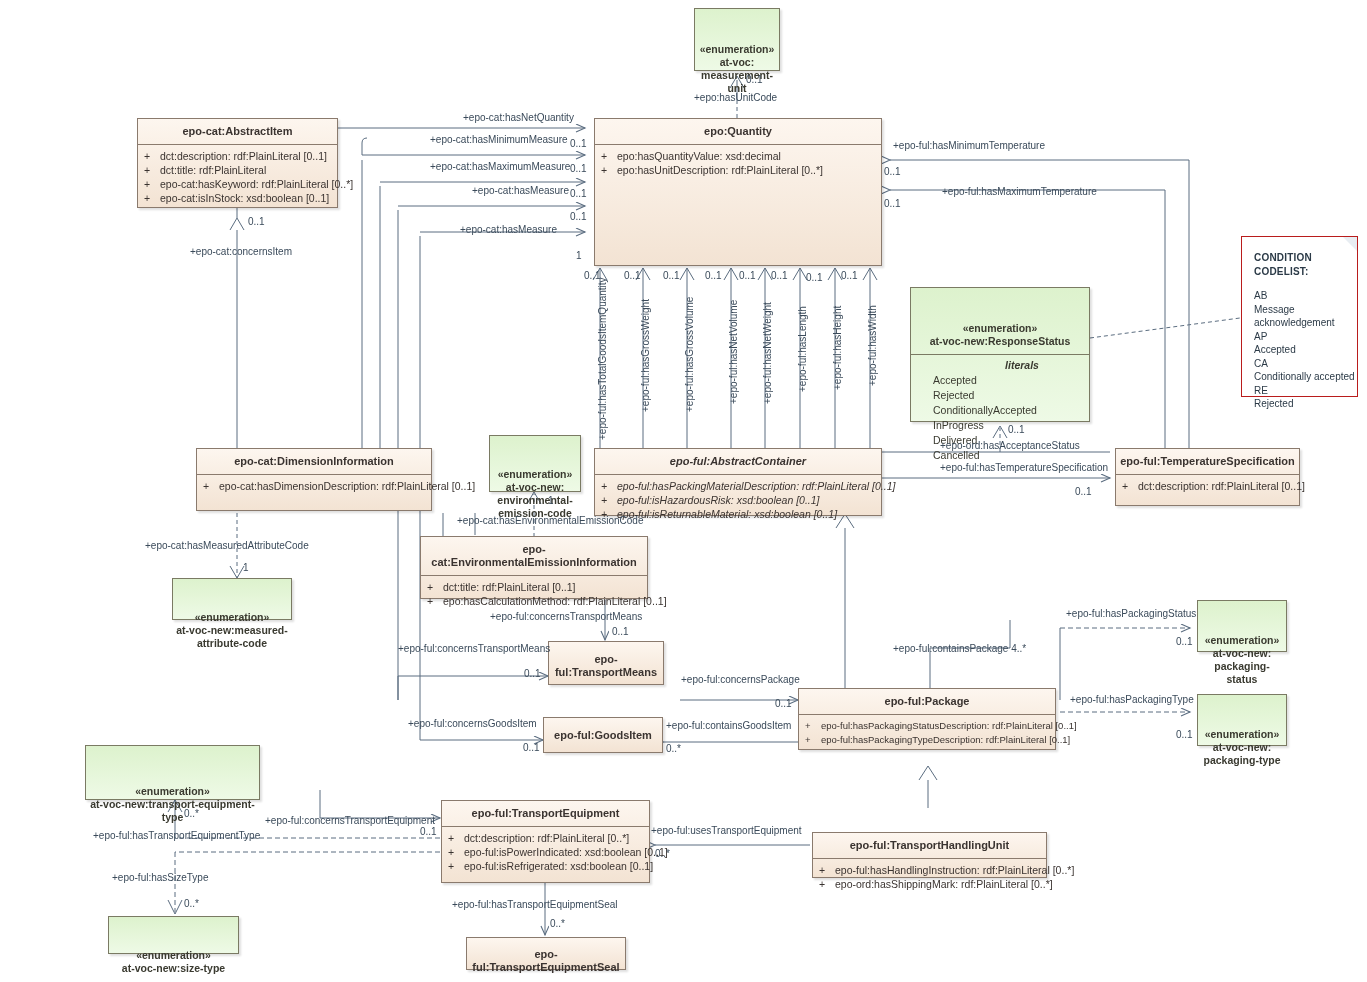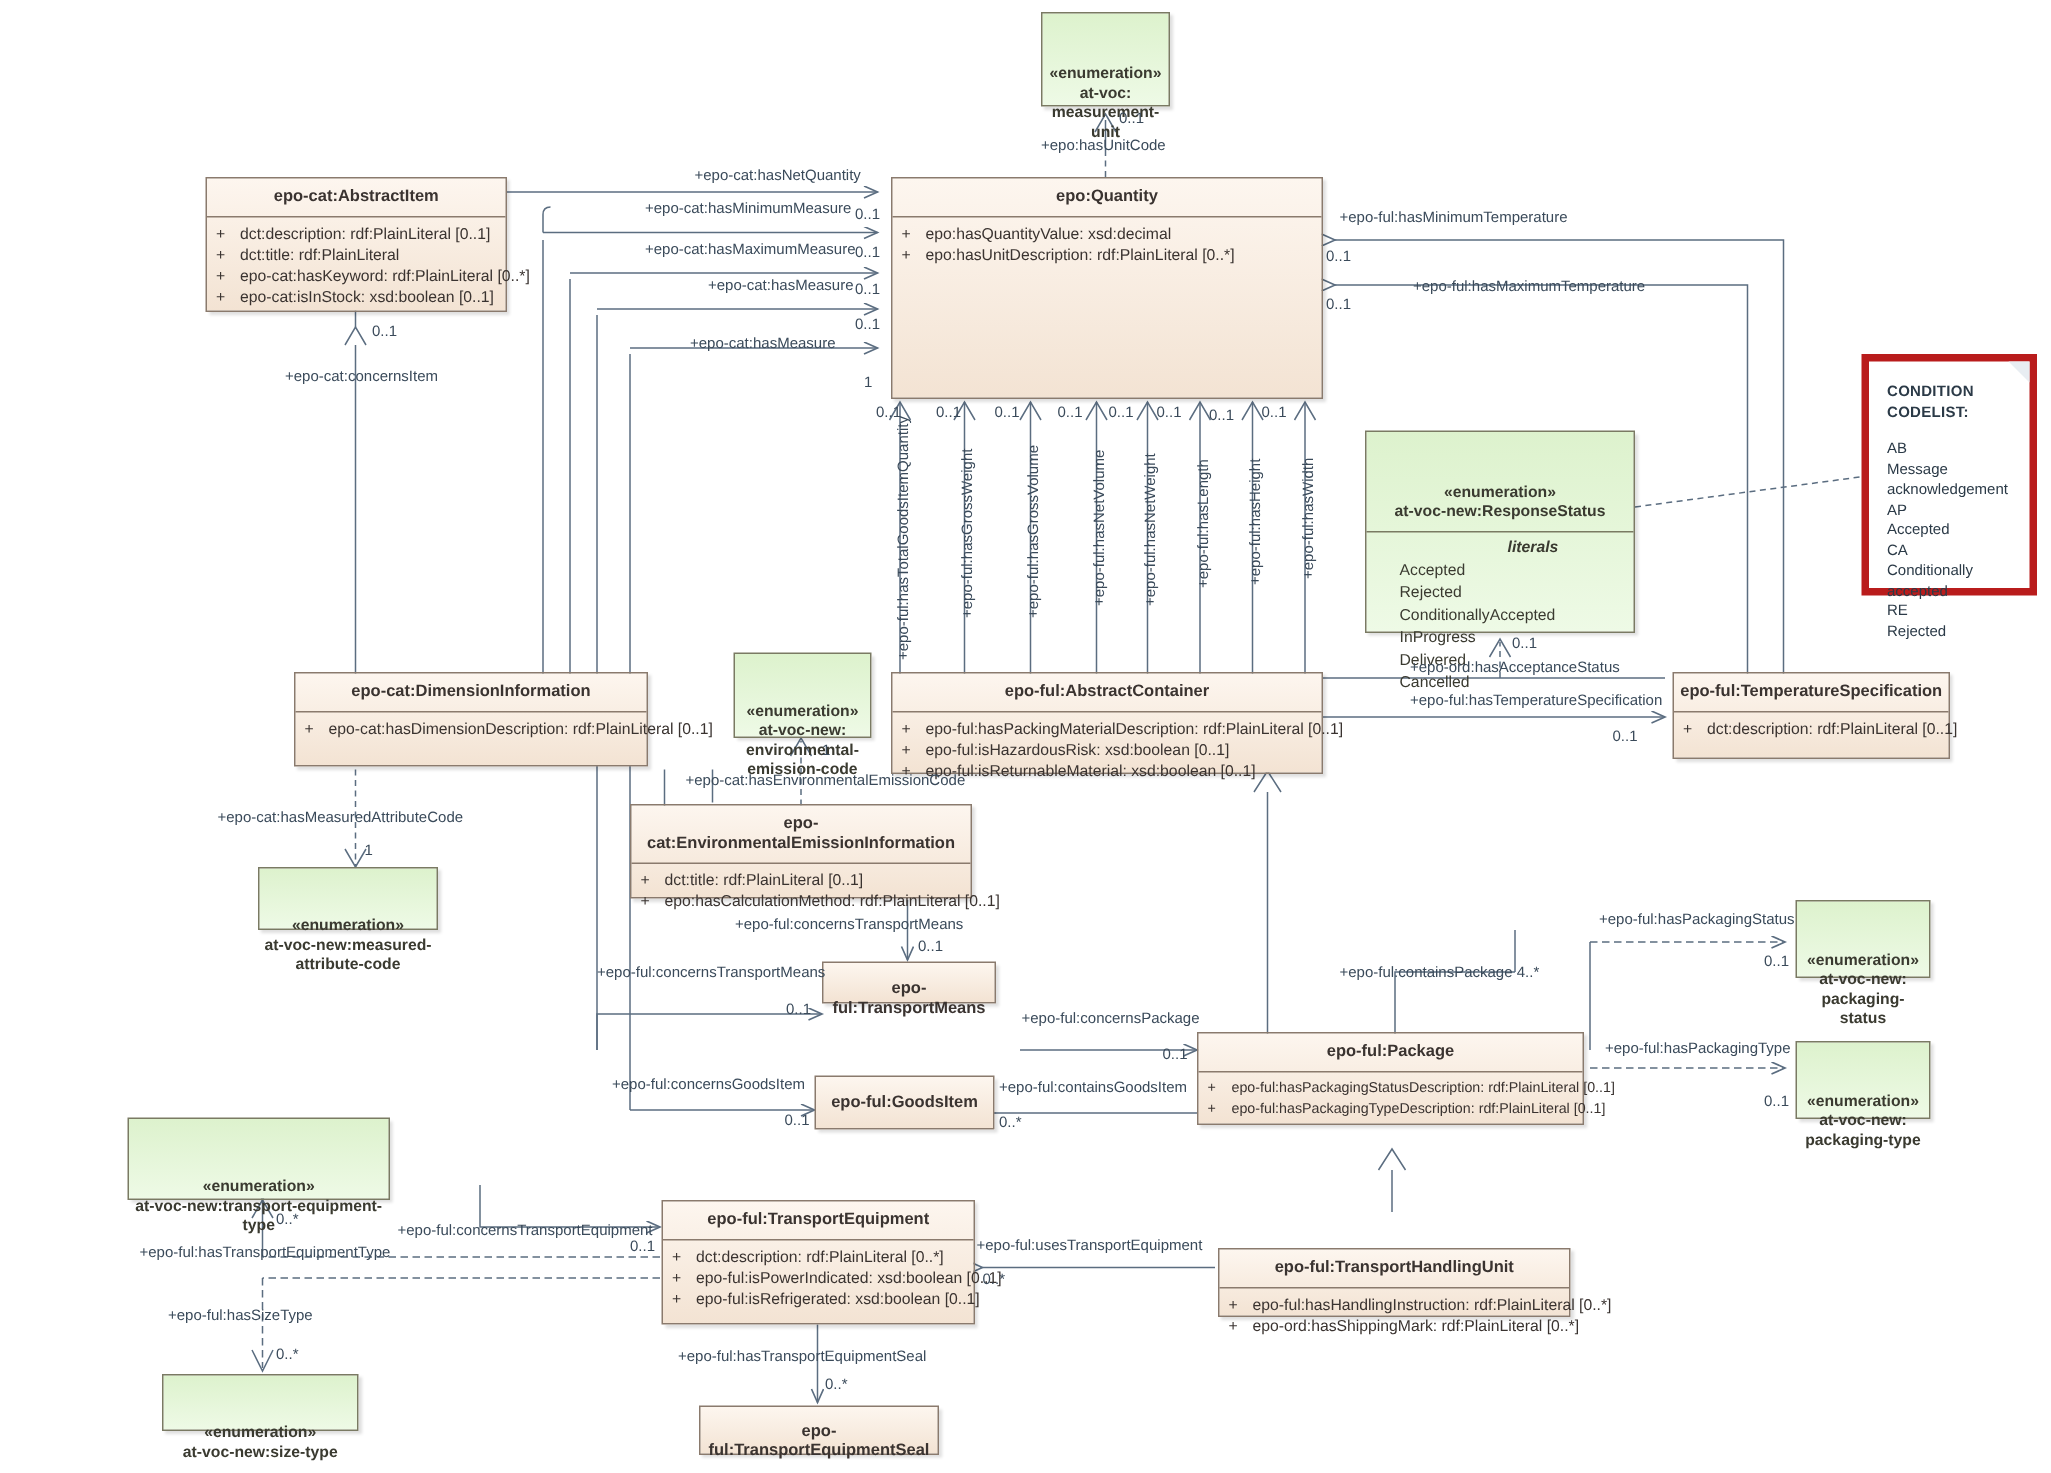--- a/index.html
+++ b/index.html
@@ -85,21 +85,21 @@
   .enum .lit {
     font-size: 10.5px;
     color: #3a3a30;
     line-height: 15px;
     padding-left: 22px;
   }
   
   .note {
     position: absolute;
     box-sizing: border-box;
-    border: 5px solid #b91c1c;
+    border: 1px solid #b91c1c;
     background: #ffffff;
     z-index: 5;
   }
   .note .corner {
     position: absolute;
     top: 0; right: 0;
     width: 0; height: 0;
     border-left: 14px solid transparent;
     border-top: 14px solid #e8edf2;
   }
@@ -391,21 +391,21 @@
     <div class="etitle" style="padding-top:4px;">
       <div class="stereo">«enumeration»</div>
       <div>at-voc-new:</div>
       <div>environmental-</div>
       <div>emission-code</div>
     </div>
   </div>
   <div class="mult" style="left:548px; top:495px;">1</div>
   <div class="elabel" style="left:457px; top:515px;">+epo-cat:hasEnvironmentalEmissionCode</div>
 
-  <div class="node compart" style="left:594px; top:448px; width:288px; height:68px;">
+  <div class="node compart" style="left:594px; top:448px; width:288px; height:68px;font-style:italic;">
     <div class="title">epo-ful:AbstractContainer</div>
     <div class="attrs">
       <div class="attr"><span class="vis">+</span><span>epo-ful:hasPackingMaterialDescription: rdf:PlainLiteral [0..1]</span></div>
       <div class="attr"><span class="vis">+</span><span>epo-ful:isHazardousRisk: xsd:boolean [0..1]</span></div>
       <div class="attr"><span class="vis">+</span><span>epo-ful:isReturnableMaterial: xsd:boolean [0..1]</span></div>
     </div>
   </div>
   <div class="elabel" style="left:940px; top:462px;">+epo-ful:hasTemperatureSpecification</div>
   <div class="mult" style="left:1075px; top:486px;">0..1</div>
 
@@ -427,21 +427,21 @@
   <div class="mult" style="left:612px; top:626px;">0..1</div>
 
   <div class="enum" style="left:172px; top:578px; width:120px; height:42px;">
     <div class="etitle" style="padding-top:4px;">
       <div class="stereo">«enumeration»</div>
       <div>at-voc-new:measured-</div>
       <div>attribute-code</div>
     </div>
   </div>
 
-  <div class="node" style="left:548px; top:641px; width:116px; height:28px;">
+  <div class="node" style="left:548px; top:641px; width:116px; height:44px;">
     <div class="title" style="padding-top:11px;">epo-ful:TransportMeans</div>
   </div>
   <div class="elabel" style="left:398px; top:643px;">+epo-ful:concernsTransportMeans</div>
   <div class="mult" style="left:524px; top:668px;">0..1</div>
 
   <div class="node" style="left:543px; top:717px; width:120px; height:36px;">
     <div class="title" style="padding-top:11px;">epo-ful:GoodsItem</div>
   </div>
   <div class="elabel" style="left:408px; top:718px;">+epo-ful:concernsGoodsItem</div>
   <div class="mult" style="left:523px; top:742px;">0..1</div>

